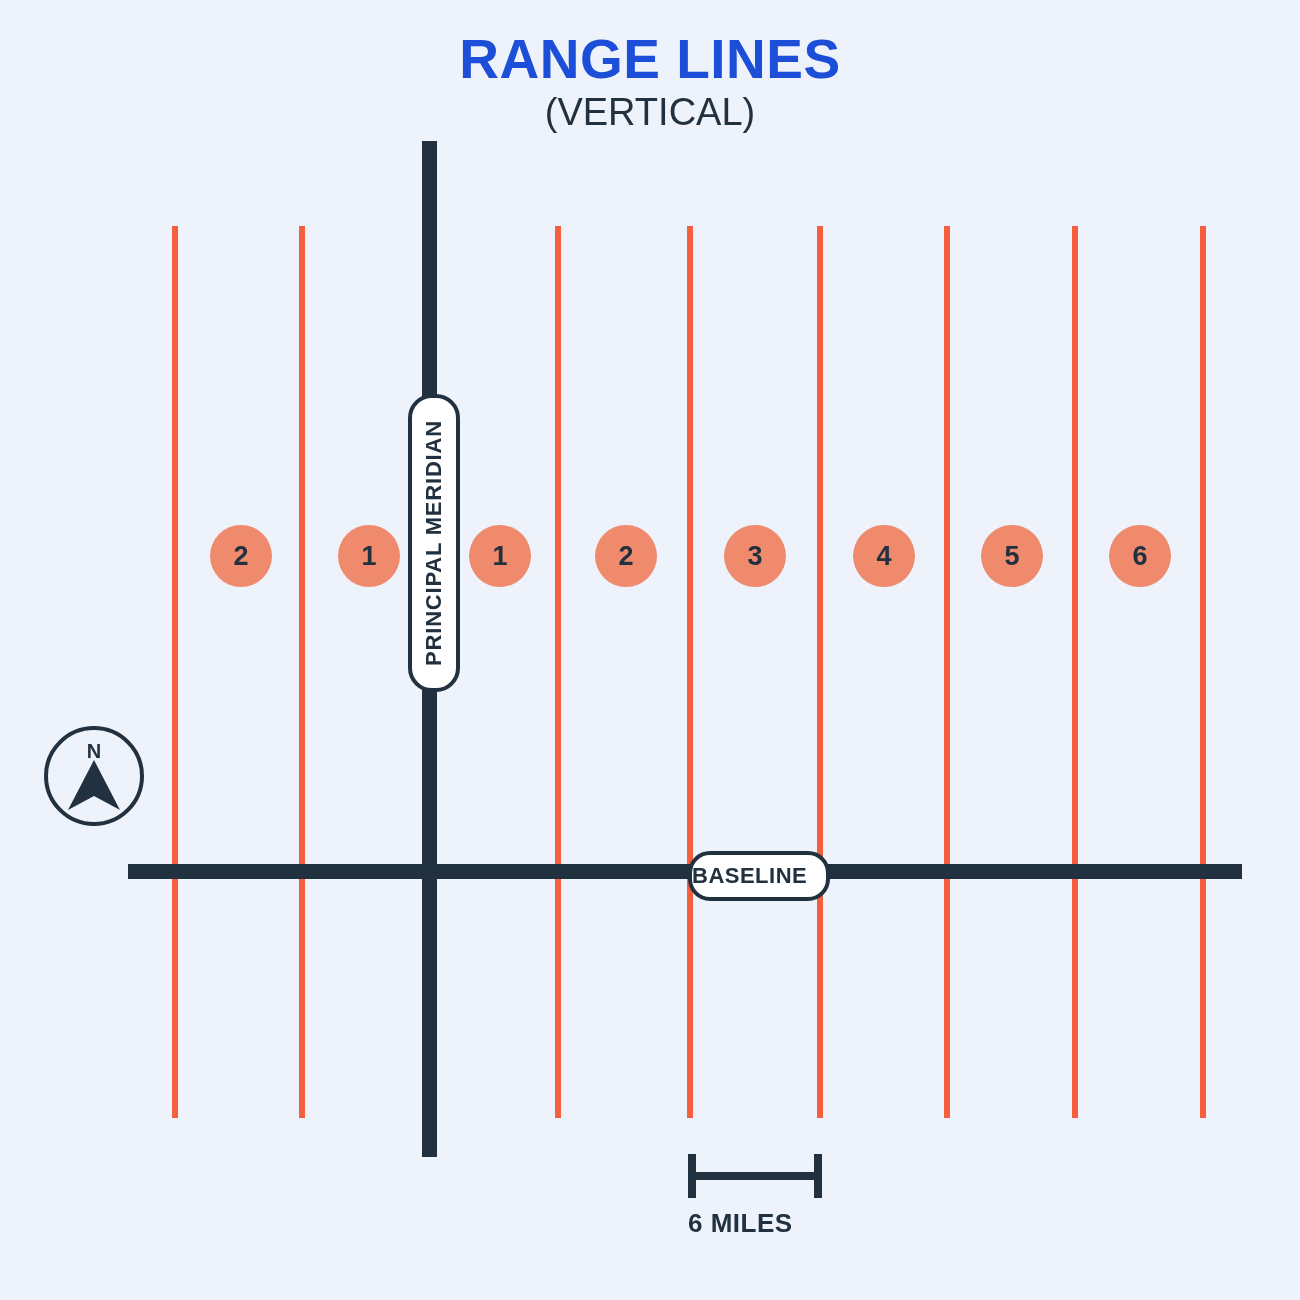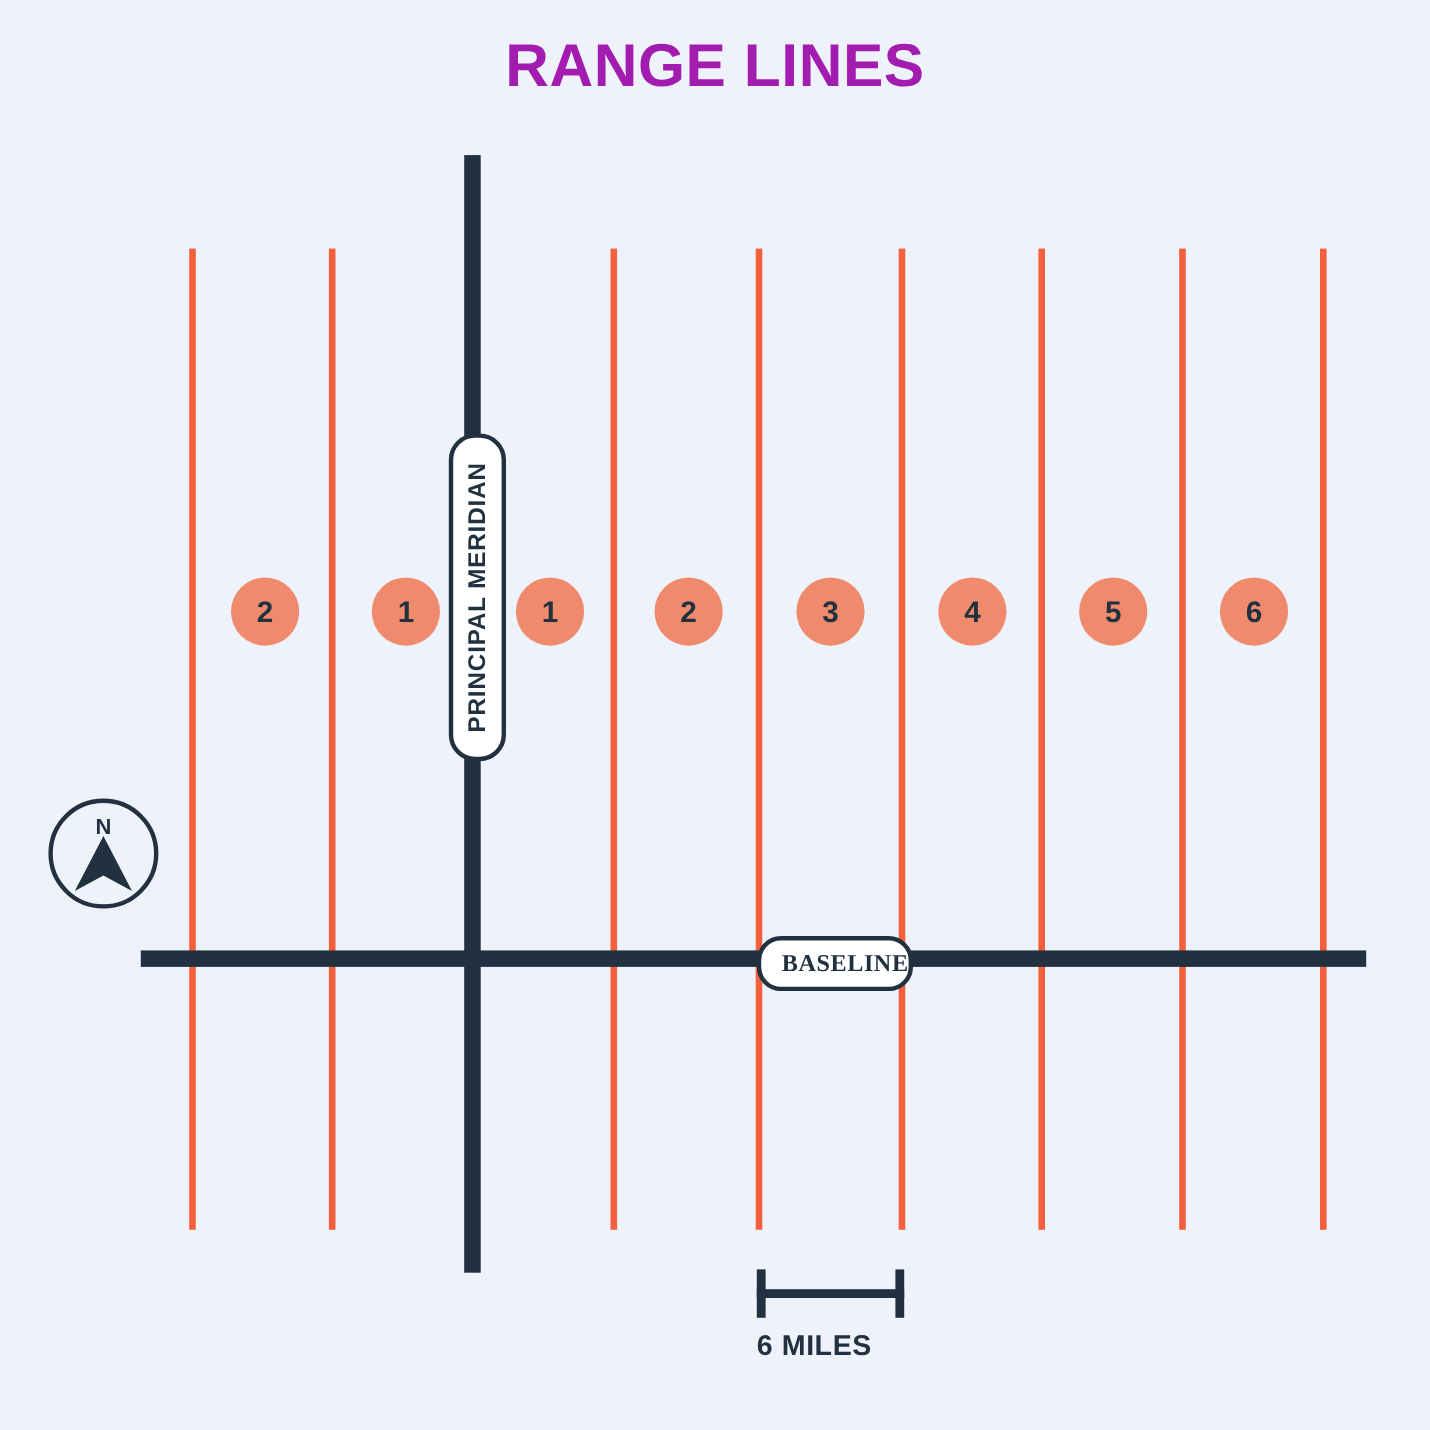--- a/index.html
+++ b/index.html
@@ -25,21 +25,21 @@
     position: absolute;
     top: 30px;
     left: 0;
     width: 1300px;
     text-align: center;
   }
   #page-title {
     font-size: 55px;
     font-weight: bold;
     letter-spacing: 0.5px;
-    color: #a21caf;
+    color: #1d4ed8;
     line-height: 1.08;
     margin: 0;
   }
   #page-subtitle {
     font-size: 38px;
     font-weight: normal;
     color: #22313f;
     line-height: 1.25;
     margin: 0;
   }
@@ -100,22 +100,21 @@
     position: absolute;
     left: 688px;
     top: 851px;
     width: 134px;
     height: 42px;
     background: #ffffff;
     border: 4px solid #22313f;
     border-radius: 22px;
     display: flex;
     align-items: center;
-    justify-content: flex-end;
-    font-family: Liberation Serif, serif;
+    justify-content: flex-start;
   }
   #baseline-badge .badge-text {
     font-size: 22px;
     font-weight: bold;
     letter-spacing: 0.5px;
     color: #22313f;
   }
 
   
   .range-circle {
@@ -180,20 +179,21 @@
     white-space: nowrap;
   }
 </style>
 </head>
 <body>
 
 <div id="stage">
 
   <div id="title-block">
     <div id="page-title">RANGE LINES</div>
+    <div id="page-subtitle">(VERTICAL)</div>
   </div>
 
   <div class="range-line" style="left:172px;"></div>
   <div class="range-line" style="left:299px;"></div>
   <div class="range-line" style="left:555px;"></div>
   <div class="range-line" style="left:687px;"></div>
   <div class="range-line" style="left:817px;"></div>
   <div class="range-line" style="left:944px;"></div>
   <div class="range-line" style="left:1072px;"></div>
   <div class="range-line" style="left:1200px;"></div>

